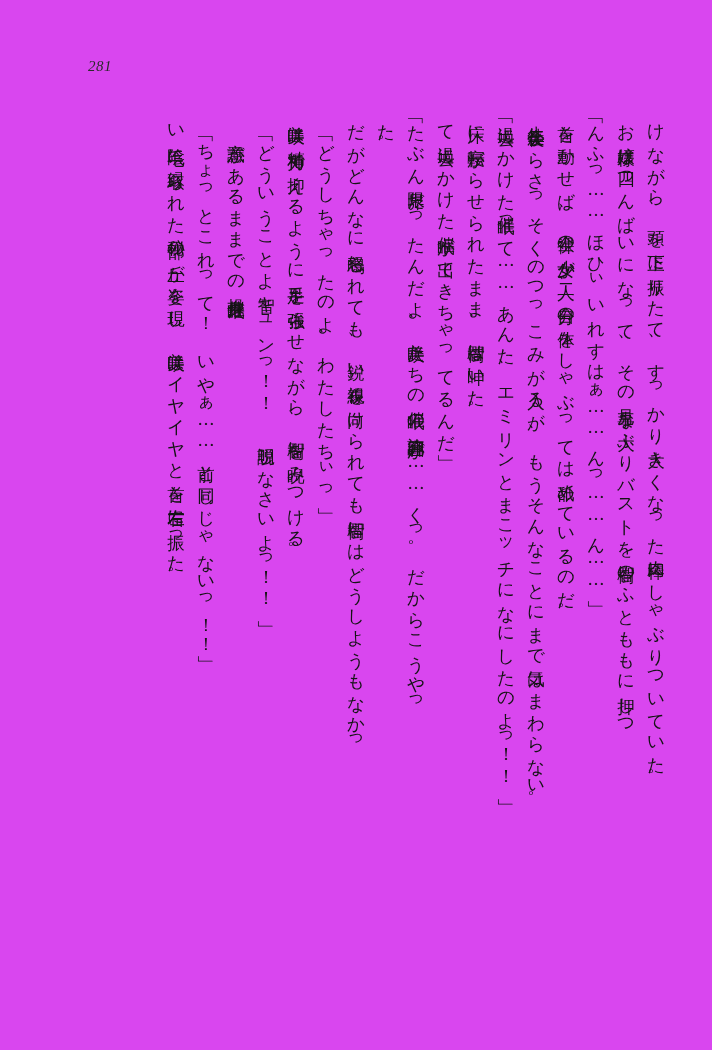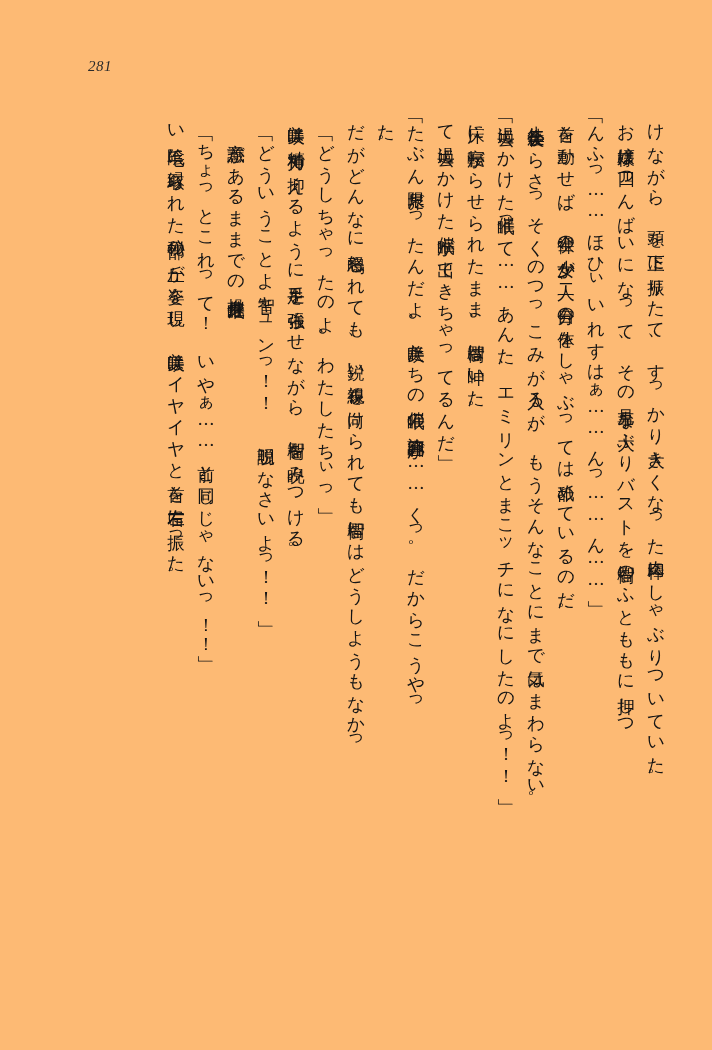--- a/index.html
+++ b/index.html
@@ -8,21 +8,21 @@
     background: #ffffff;
   }
   body {
     font-family: "Liberation Serif", "DejaVu Serif", serif;
     color: #1a1a1a;
   }
   .page {
     position: relative;
     width: 712px;
     height: 1050px;
-    background: #fdba74;
+    background: #d946ef;
     overflow: hidden;
   }
   .page-number {
     position: absolute;
     top: 58px;
     left: 88px;
     font-size: 15px;
     font-style: italic;
     font-family: "Liberation Serif", "DejaVu Serif", serif;
     color: #2b2b2b;

